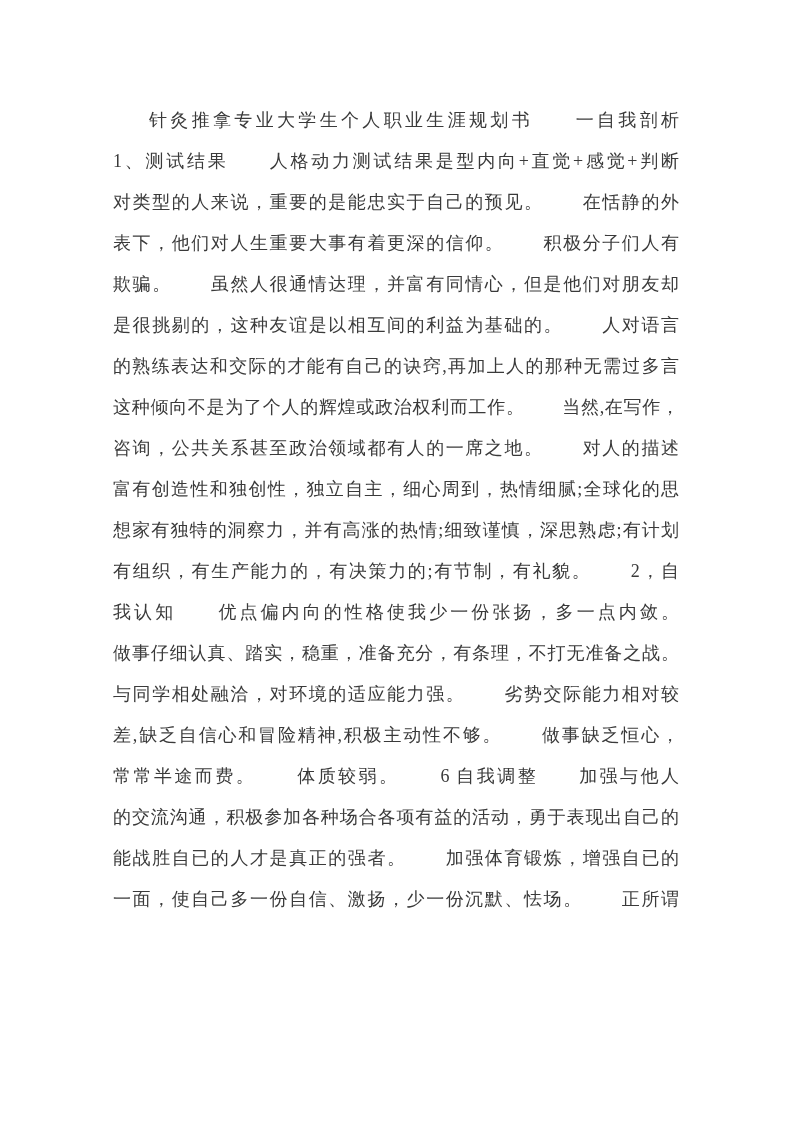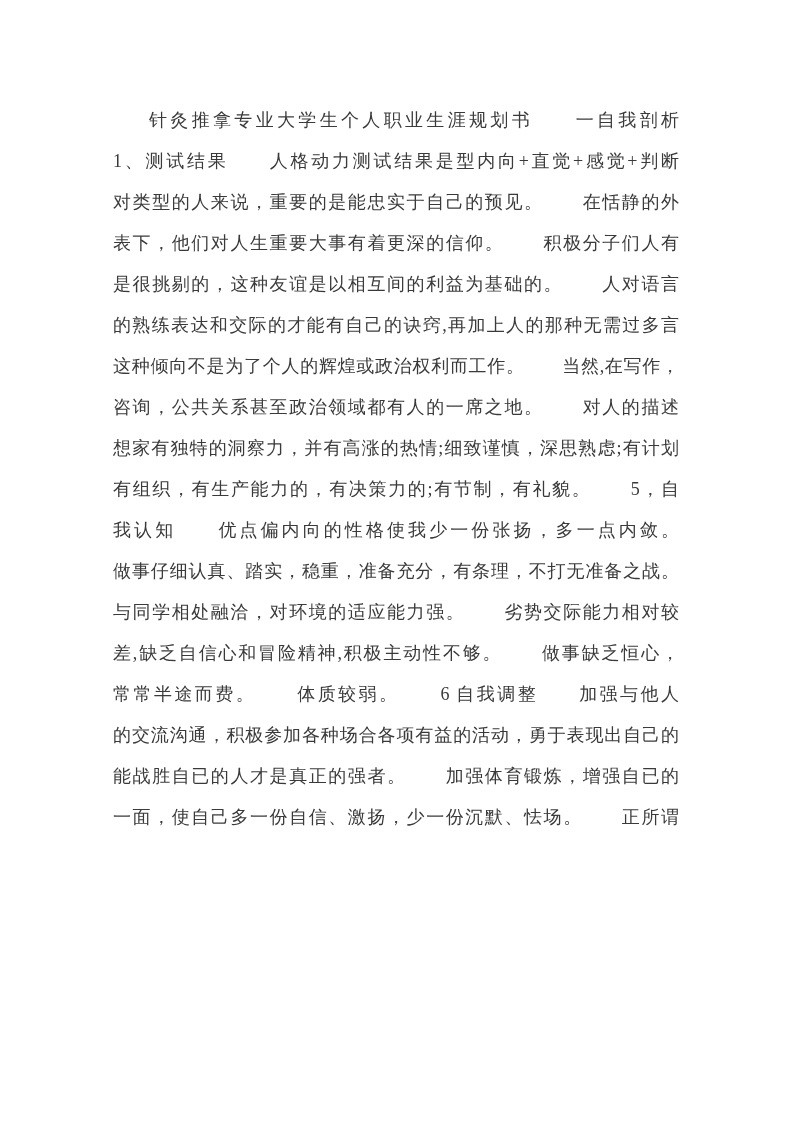--- a/index.html
+++ b/index.html
@@ -38,26 +38,28 @@
 </style>
 </head>
 <body>
 
 <div class="page">
   <div class="doc-body">
       <div class="doc-line">针灸推拿专业大学生个人职业生涯规划书　　一自我剖析</div>
       <div class="doc-line">1、测试结果　　人格动力测试结果是型内向+直觉+感觉+判断</div>
       <div class="doc-line">对类型的人来说，重要的是能忠实于自己的预见。　　在恬静的外</div>
       <div class="doc-line">表下，他们对人生重要大事有着更深的信仰。　　积极分子们人有</div>
+      <div class="doc-line">欺骗。　　虽然人很通情达理，并富有同情心，但是他们对朋友却</div>
       <div class="doc-line">是很挑剔的，这种友谊是以相互间的利益为基础的。　　人对语言</div>
       <div class="doc-line">的熟练表达和交际的才能有自己的诀窍,再加上人的那种无需过多言</div>
       <div class="doc-line">这种倾向不是为了个人的辉煌或政治权利而工作。　　当然,在写作，</div>
       <div class="doc-line">咨询，公共关系甚至政治领域都有人的一席之地。　　对人的描述</div>
+      <div class="doc-line">富有创造性和独创性，独立自主，细心周到，热情细腻;全球化的思</div>
       <div class="doc-line">想家有独特的洞察力，并有高涨的热情;细致谨慎，深思熟虑;有计划</div>
-      <div class="doc-line">有组织，有生产能力的，有决策力的;有节制，有礼貌。　　5，自</div>
+      <div class="doc-line">有组织，有生产能力的，有决策力的;有节制，有礼貌。　　2，自</div>
       <div class="doc-line">我认知　　优点偏内向的性格使我少一份张扬，多一点内敛。</div>
       <div class="doc-line">做事仔细认真、踏实，稳重，准备充分，有条理，不打无准备之战。</div>
       <div class="doc-line">与同学相处融洽，对环境的适应能力强。　　劣势交际能力相对较</div>
       <div class="doc-line">差,缺乏自信心和冒险精神,积极主动性不够。　　做事缺乏恒心，</div>
       <div class="doc-line">常常半途而费。　　体质较弱。　　6 自我调整　　加强与他人</div>
       <div class="doc-line">的交流沟通，积极参加各种场合各项有益的活动，勇于表现出自己的</div>
       <div class="doc-line">能战胜自已的人才是真正的强者。　　加强体育锻炼，增强自已的</div>
       <div class="doc-line">一面，使自己多一份自信、激扬，少一份沉默、怯场。　　正所谓</div>
     </div>
 </div>

